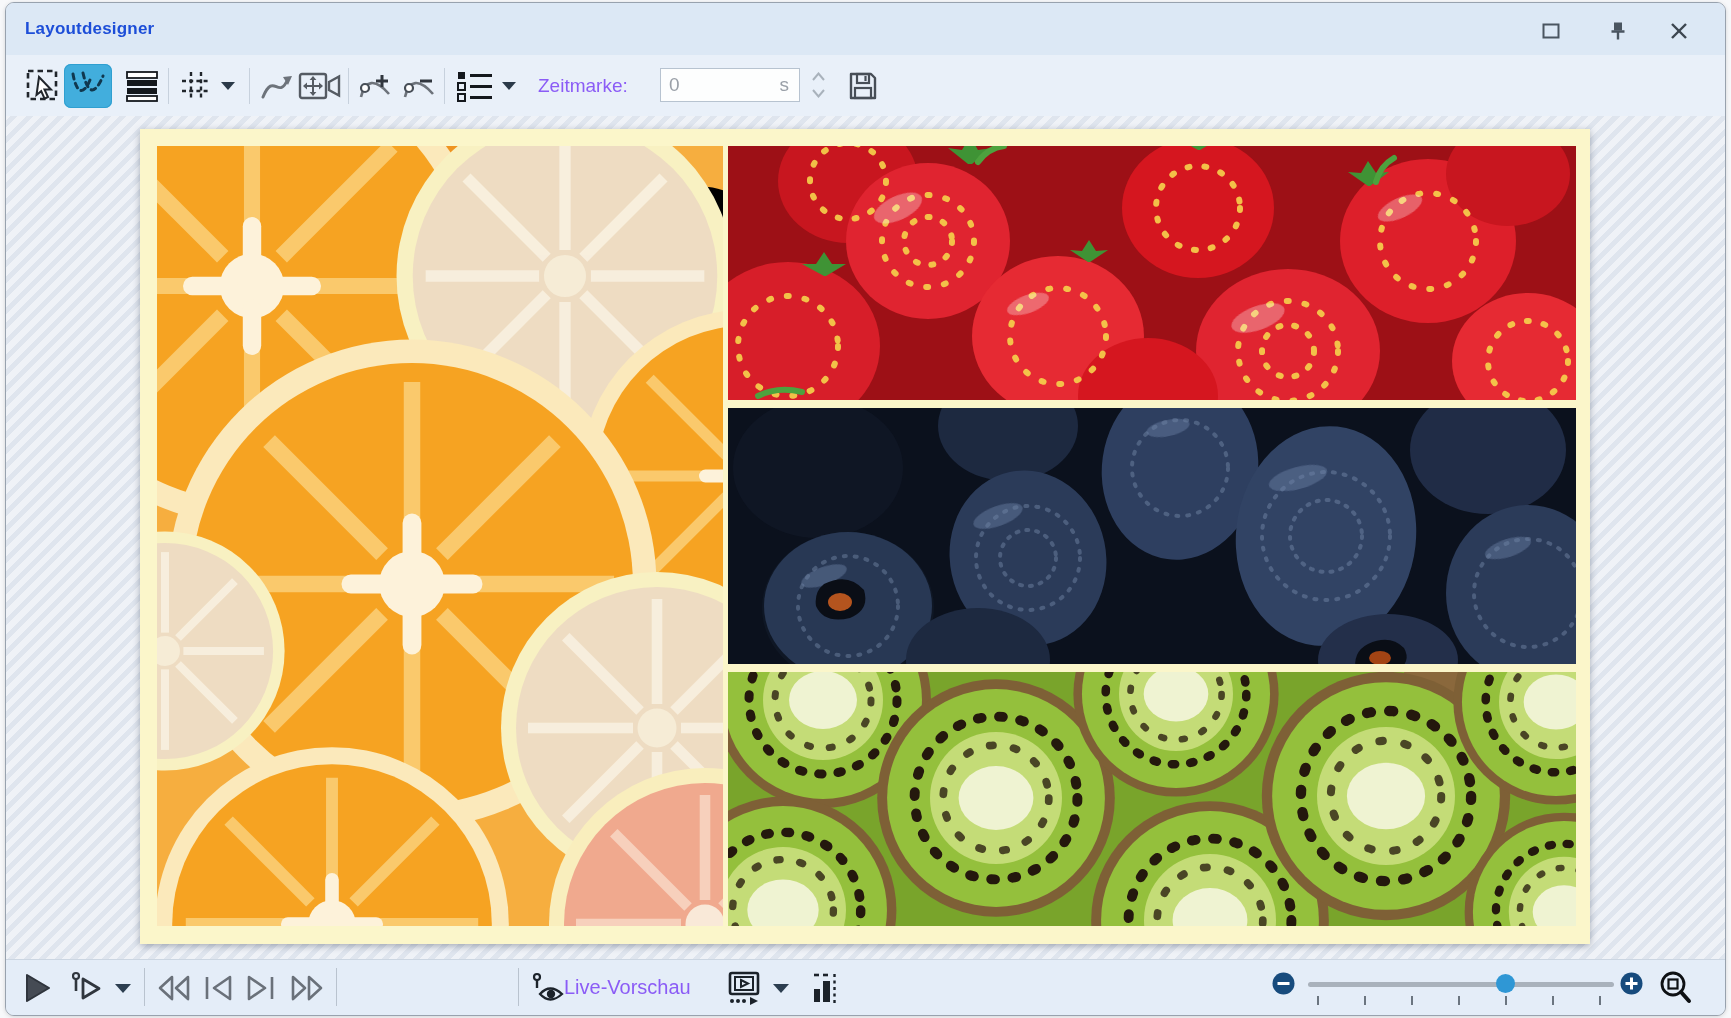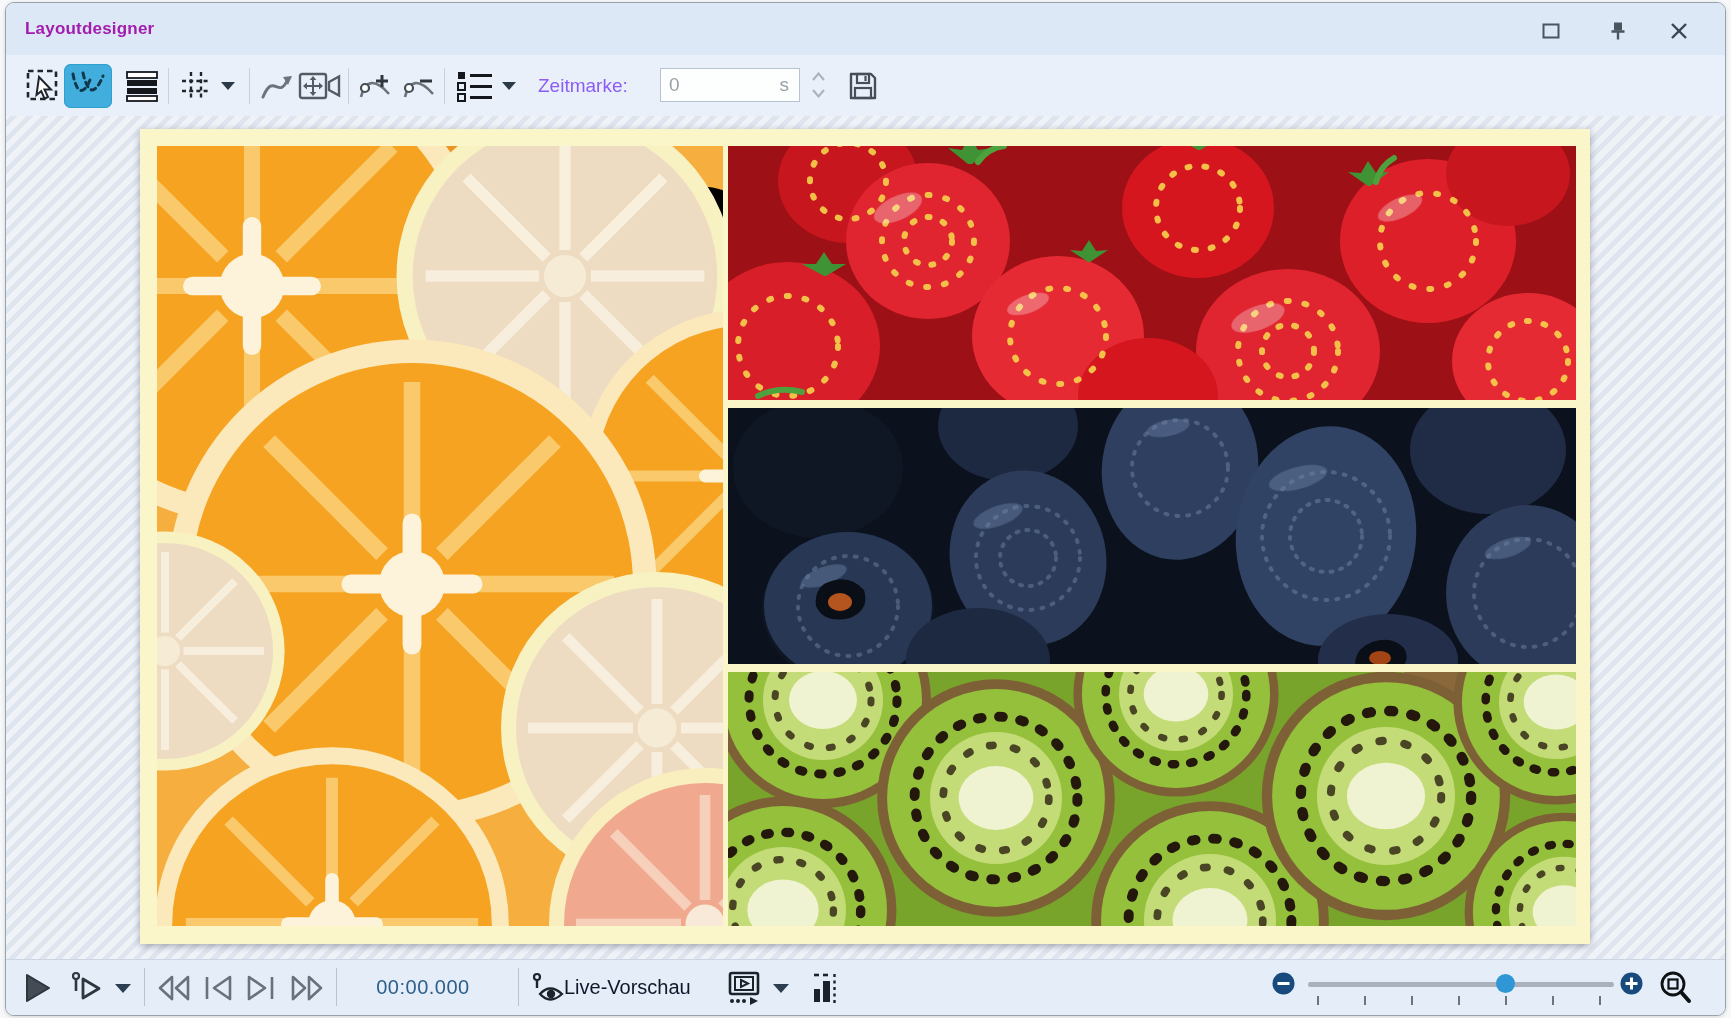--- a/index.html
+++ b/index.html
@@ -11,21 +11,21 @@
   }
   .window{
     position:absolute;left:5px;top:2px;width:1719px;height:1012px;
     border:1px solid #98a2ae;border-radius:9px;overflow:hidden;
     background:#e9f0f9;box-shadow:0 1px 4px rgba(0,0,0,.15);
   }
   .titlebar{
     position:absolute;left:0;top:0;right:0;height:52px;
     background:#dce8f5;display:flex;align-items:center;
   }
-  .title{font-size:17px;font-weight:bold;color:#a21caf;padding-left:19px;letter-spacing:.2px;}
+  .title{font-size:17px;font-weight:bold;color:#1d4ed8;padding-left:19px;letter-spacing:.2px;}
   .winbtn{position:absolute;top:14px;width:34px;height:28px;display:flex;align-items:center;justify-content:center;cursor:default;}
   .toolbar{
     position:absolute;left:0;top:52px;right:0;height:61px;
     background:#e9f0f9;border-bottom:1px solid #d6dee9;
   }
   .tbtn{position:absolute;top:9px;height:44px;display:flex;align-items:center;justify-content:center;}
   .tbtn.active{background:#42aedd;border-radius:7px;box-shadow:inset 0 0 0 1px #2f9fd0;}
   .vsep{position:absolute;top:13px;width:1px;height:36px;background:#c7d1dd;}
   .zlabel{position:absolute;top:0;height:61px;display:flex;align-items:center;font-size:19px;color:#8b5cf6;}
   .zinput{
@@ -52,21 +52,21 @@
   .col-right{width:848px;display:flex;flex-direction:column;gap:8px;}
   .img{overflow:hidden;}
   .img svg{display:block;}
   .bottombar{
     position:absolute;left:0;right:0;bottom:0;height:55px;
     background:#e4edf8;border-top:1px solid #ccd6e2;
   }
   .bb{position:absolute;display:flex;align-items:center;justify-content:center;}
   .bsep{position:absolute;top:8px;width:1px;height:38px;background:#b9c3cf;}
   .timestamp{font-size:20px;color:#2d5f8a;letter-spacing:.5px;}
-  .livelabel{font-size:20px;color:#0f172a;}
+  .livelabel{font-size:20px;color:#8b5cf6;}
   .track{position:absolute;left:1302px;top:22px;width:306px;height:5px;border-radius:3px;background:#a9b2bc;}
   .thumb{position:absolute;left:1490px;top:14px;width:19px;height:19px;border-radius:50%;background:#2f97d5;}
   .tick{position:absolute;top:36px;width:2px;height:9px;background:#6b7580;}
   .zbtn{position:absolute;top:12px;width:23px;height:23px;}
 </style>
 </head>
 <body>
 
 <div class="window">
 
@@ -461,23 +461,20 @@
     </div>
     <div class="bb" style="left:280px;top:11px;width:42px;height:34px;">
       <svg width="36" height="28" viewBox="0 0 36 28">
         <path d="M4 3 L16 14 L4 25 Z" fill="none" stroke="#6a717a" stroke-width="2.6" stroke-linejoin="round"></path>
         <path d="M20 3 L32 14 L20 25 Z" fill="none" stroke="#6a717a" stroke-width="2.6" stroke-linejoin="round"></path>
       </svg>
     </div>
 
     <div class="bsep" style="left:330px;"></div>
 
-    <div class="bb" style="left:352px;top:0;width:130px;height:55px;">
-      <span class="timestamp">00:00.000</span>
-    </div>
 
     <div class="bsep" style="left:512px;"></div>
 
     <div class="bb" style="left:523px;top:10px;width:38px;height:36px;">
       <svg width="34" height="32" viewBox="0 0 34 32">
         <circle cx="6" cy="5" r="3" fill="none" stroke="#1c232b" stroke-width="2.2"></circle>
         <line x1="6" y1="8" x2="6" y2="16" stroke="#1c232b" stroke-width="2.4"></line>
         <path d="M9 22 Q19 11 31 22 Q19 33 9 22 Z" fill="none" stroke="#1c232b" stroke-width="2.3"></path>
         <circle cx="20" cy="22" r="4.2" fill="#1c232b"></circle>
       </svg>

